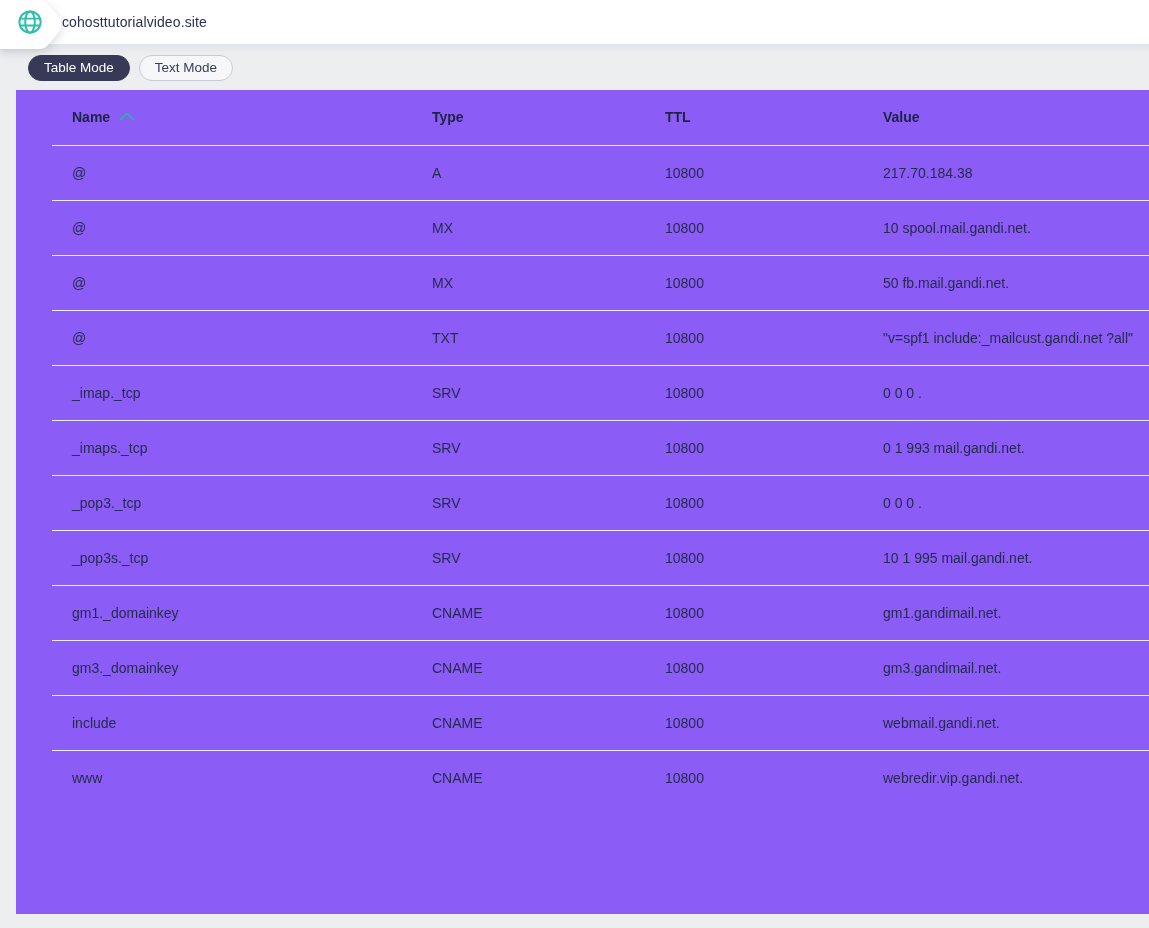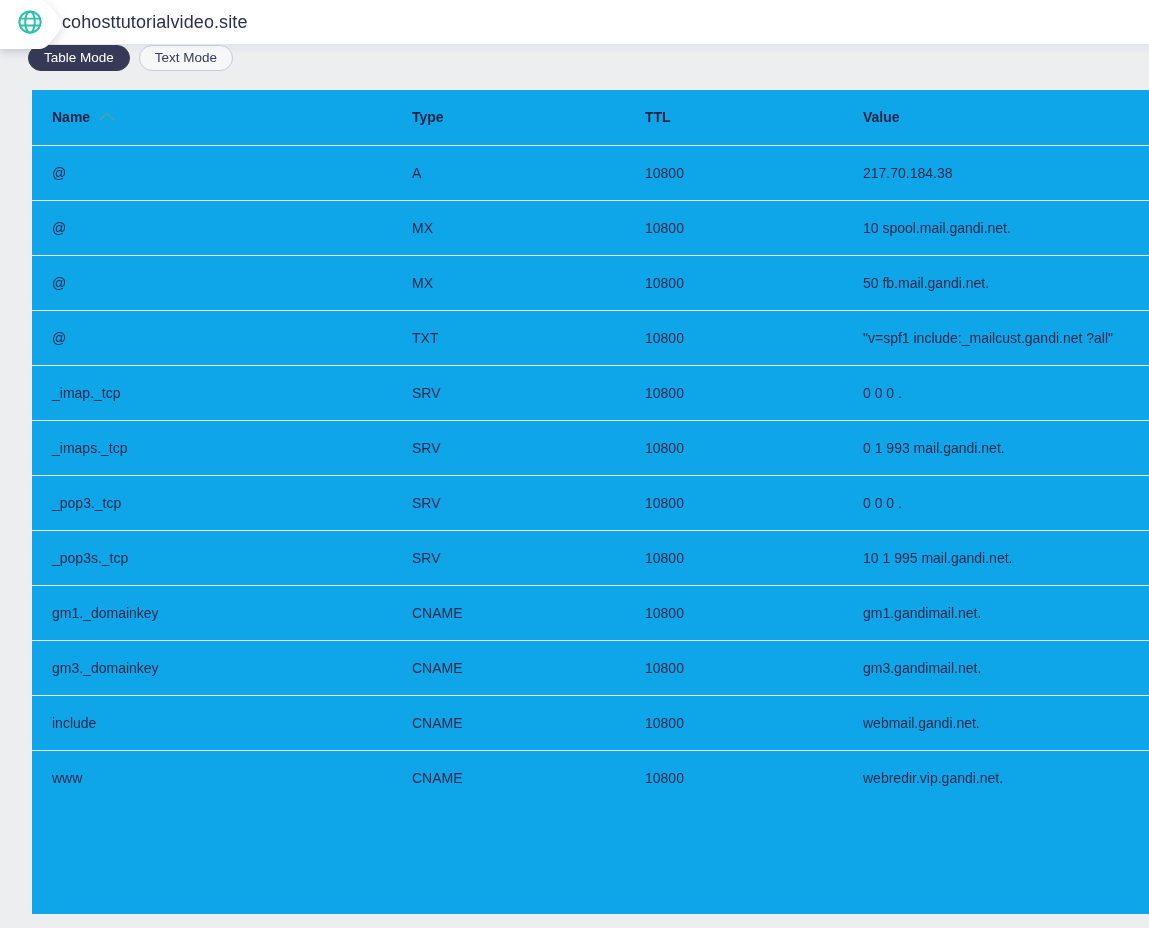--- a/index.html
+++ b/index.html
@@ -14,21 +14,21 @@
   .topbar {
     position:relative;
     height:44px;
     background:#ffffff;
     z-index:2;
   }
   .domain-name {
     position:absolute;
     left:62px; top:0;
     line-height:44px;
-    font-size:18px;
+    font-size:14px;
     color:#2b3050;
     letter-spacing:.1px;
   }
   .domain-tab {
     position:absolute;
     left:0; top:0;
     width:64px; height:49px;
     z-index:3;
   }
   .domain-tab svg.tab-shape { display:block; filter:drop-shadow(0 3px 5px rgba(40,50,70,.18)); }
@@ -37,21 +37,21 @@
     width:28px; height:28px;
   }
 
   
   .toolbar {
     position:relative;
     height:46px;
     padding-left:28px;
     background:linear-gradient(to bottom, #e2e5e9 0, #eceef0 10px);
     display:flex;
-    align-items:flex-start;
+    align-items:center;
     gap:9px;
     z-index:1;
   }
   .pill {
     height:26px;
     margin-top:1px;
     padding:0 15px;
     border-radius:14px;
     font-family:"Liberation Sans", sans-serif;
     font-size:13.5px;
@@ -65,23 +65,24 @@
     color:#ffffff;
   }
   .pill.inactive {
     background:rgba(255,255,255,.55);
     border:1px solid #c7ccd3;
     color:#363c59;
   }
 
   
   .card {
-    margin-left:32px;
-    background:#0ea5e9;
+    margin-left:16px;
+    background:#8b5cf6;
     min-height:824px;
+    padding-left:36px;
   }
   table.records {
     width:100%;
     border-collapse:collapse;
     table-layout:fixed;
     font-size:14px;
   }
   col.c-name  { width:380px; }
   col.c-type  { width:233px; }
   col.c-ttl   { width:218px; }

